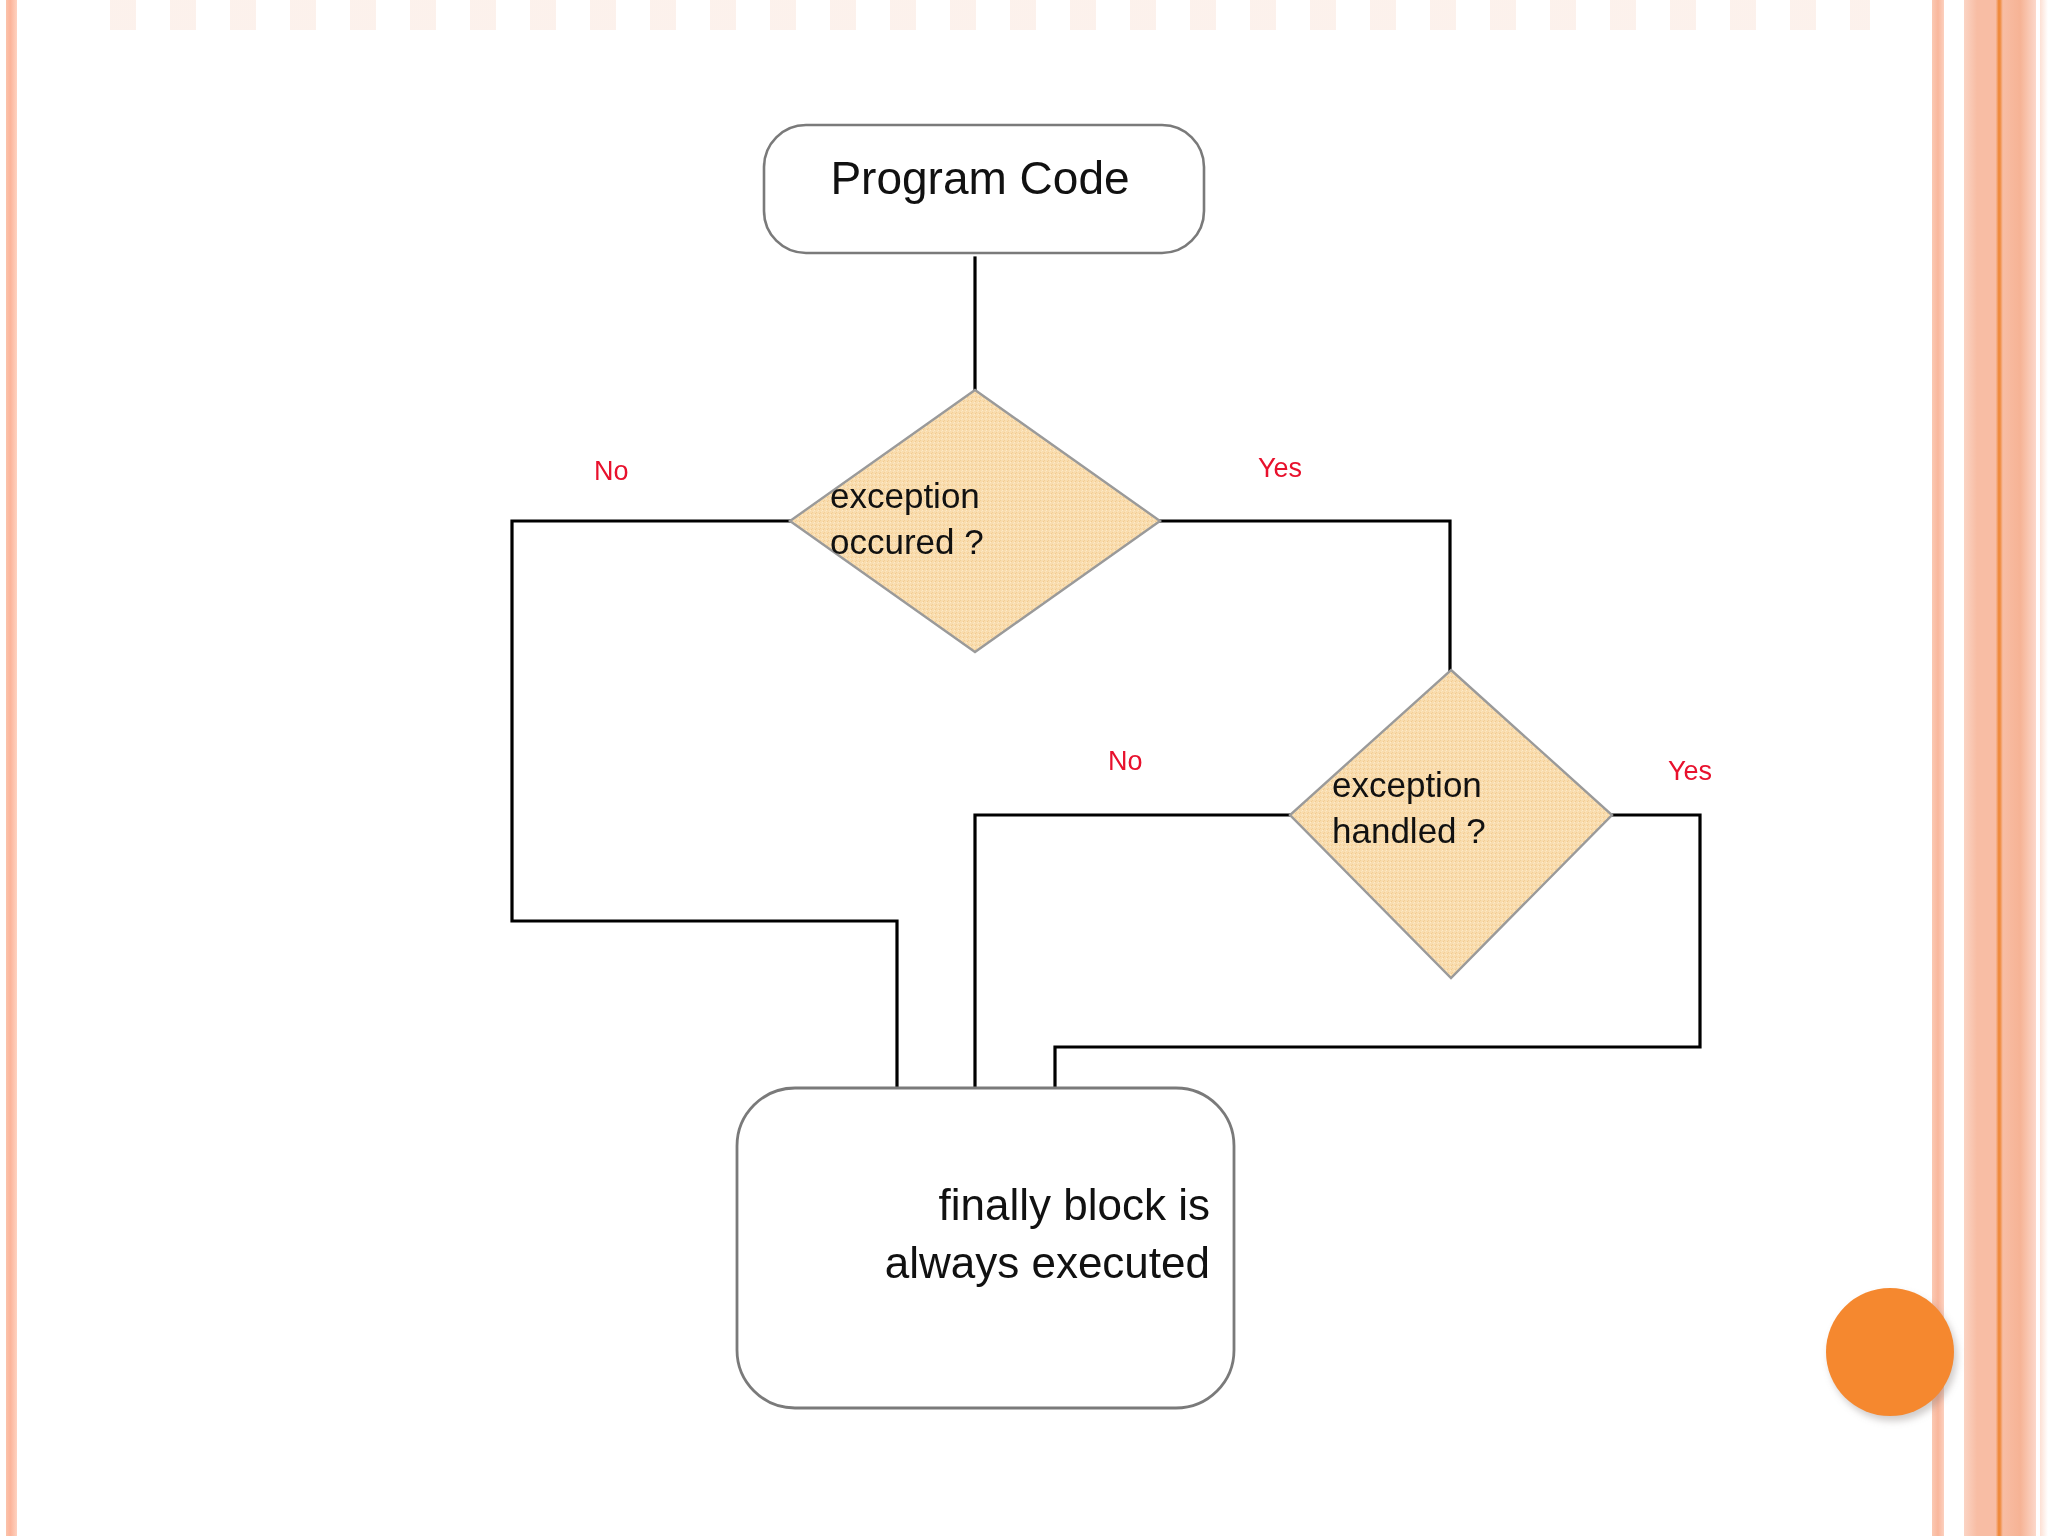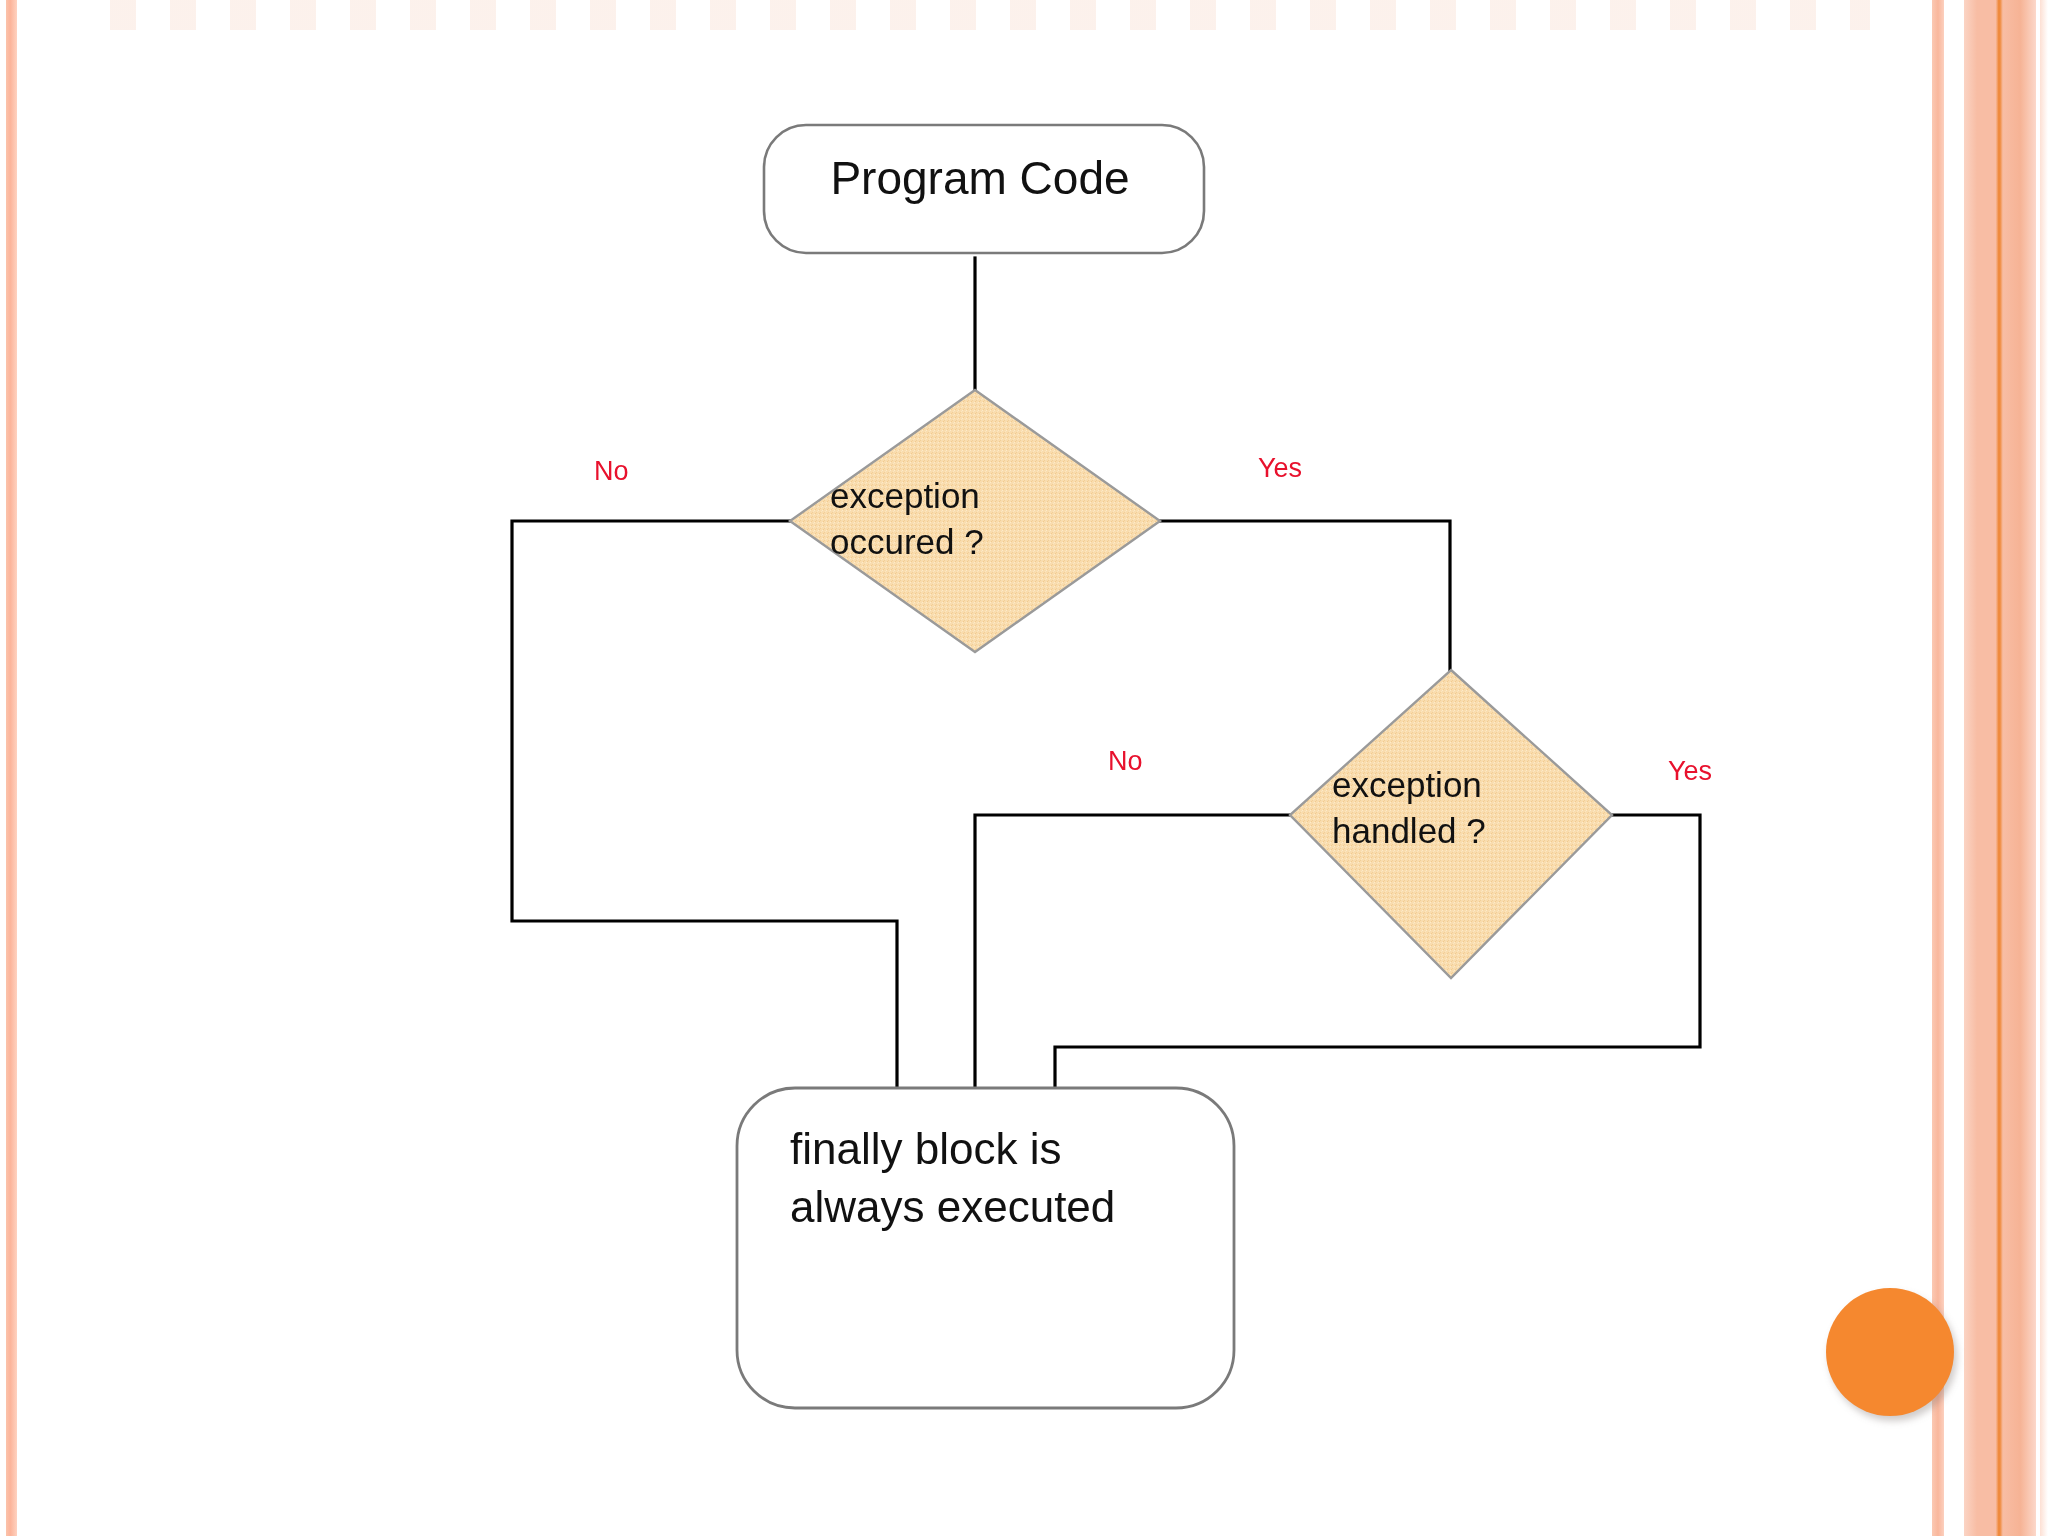--- a/index.html
+++ b/index.html
@@ -81,22 +81,22 @@
   }
   #text-diamond-1 {
     left: 830px; top: 473px; width: 330px;
     font-size: 35px; text-align: left;
   }
   #text-diamond-2 {
     left: 1332px; top: 762px; width: 330px;
     font-size: 35px; text-align: left;
   }
   #text-finally {
-    left: 790px; top: 1120px; width: 420px;
-    font-size: 44px; text-align: left;
+    left: 790px; top: 1176px; width: 420px;
+    font-size: 44px; text-align: right;
   }
 
   .edge-label {
     position: absolute;
     color: #e8112d;
     font-size: 27px;
     font-weight: normal;
     pointer-events: none;
   }
   #label-no-1  { left: 594px;  top: 456px; }

